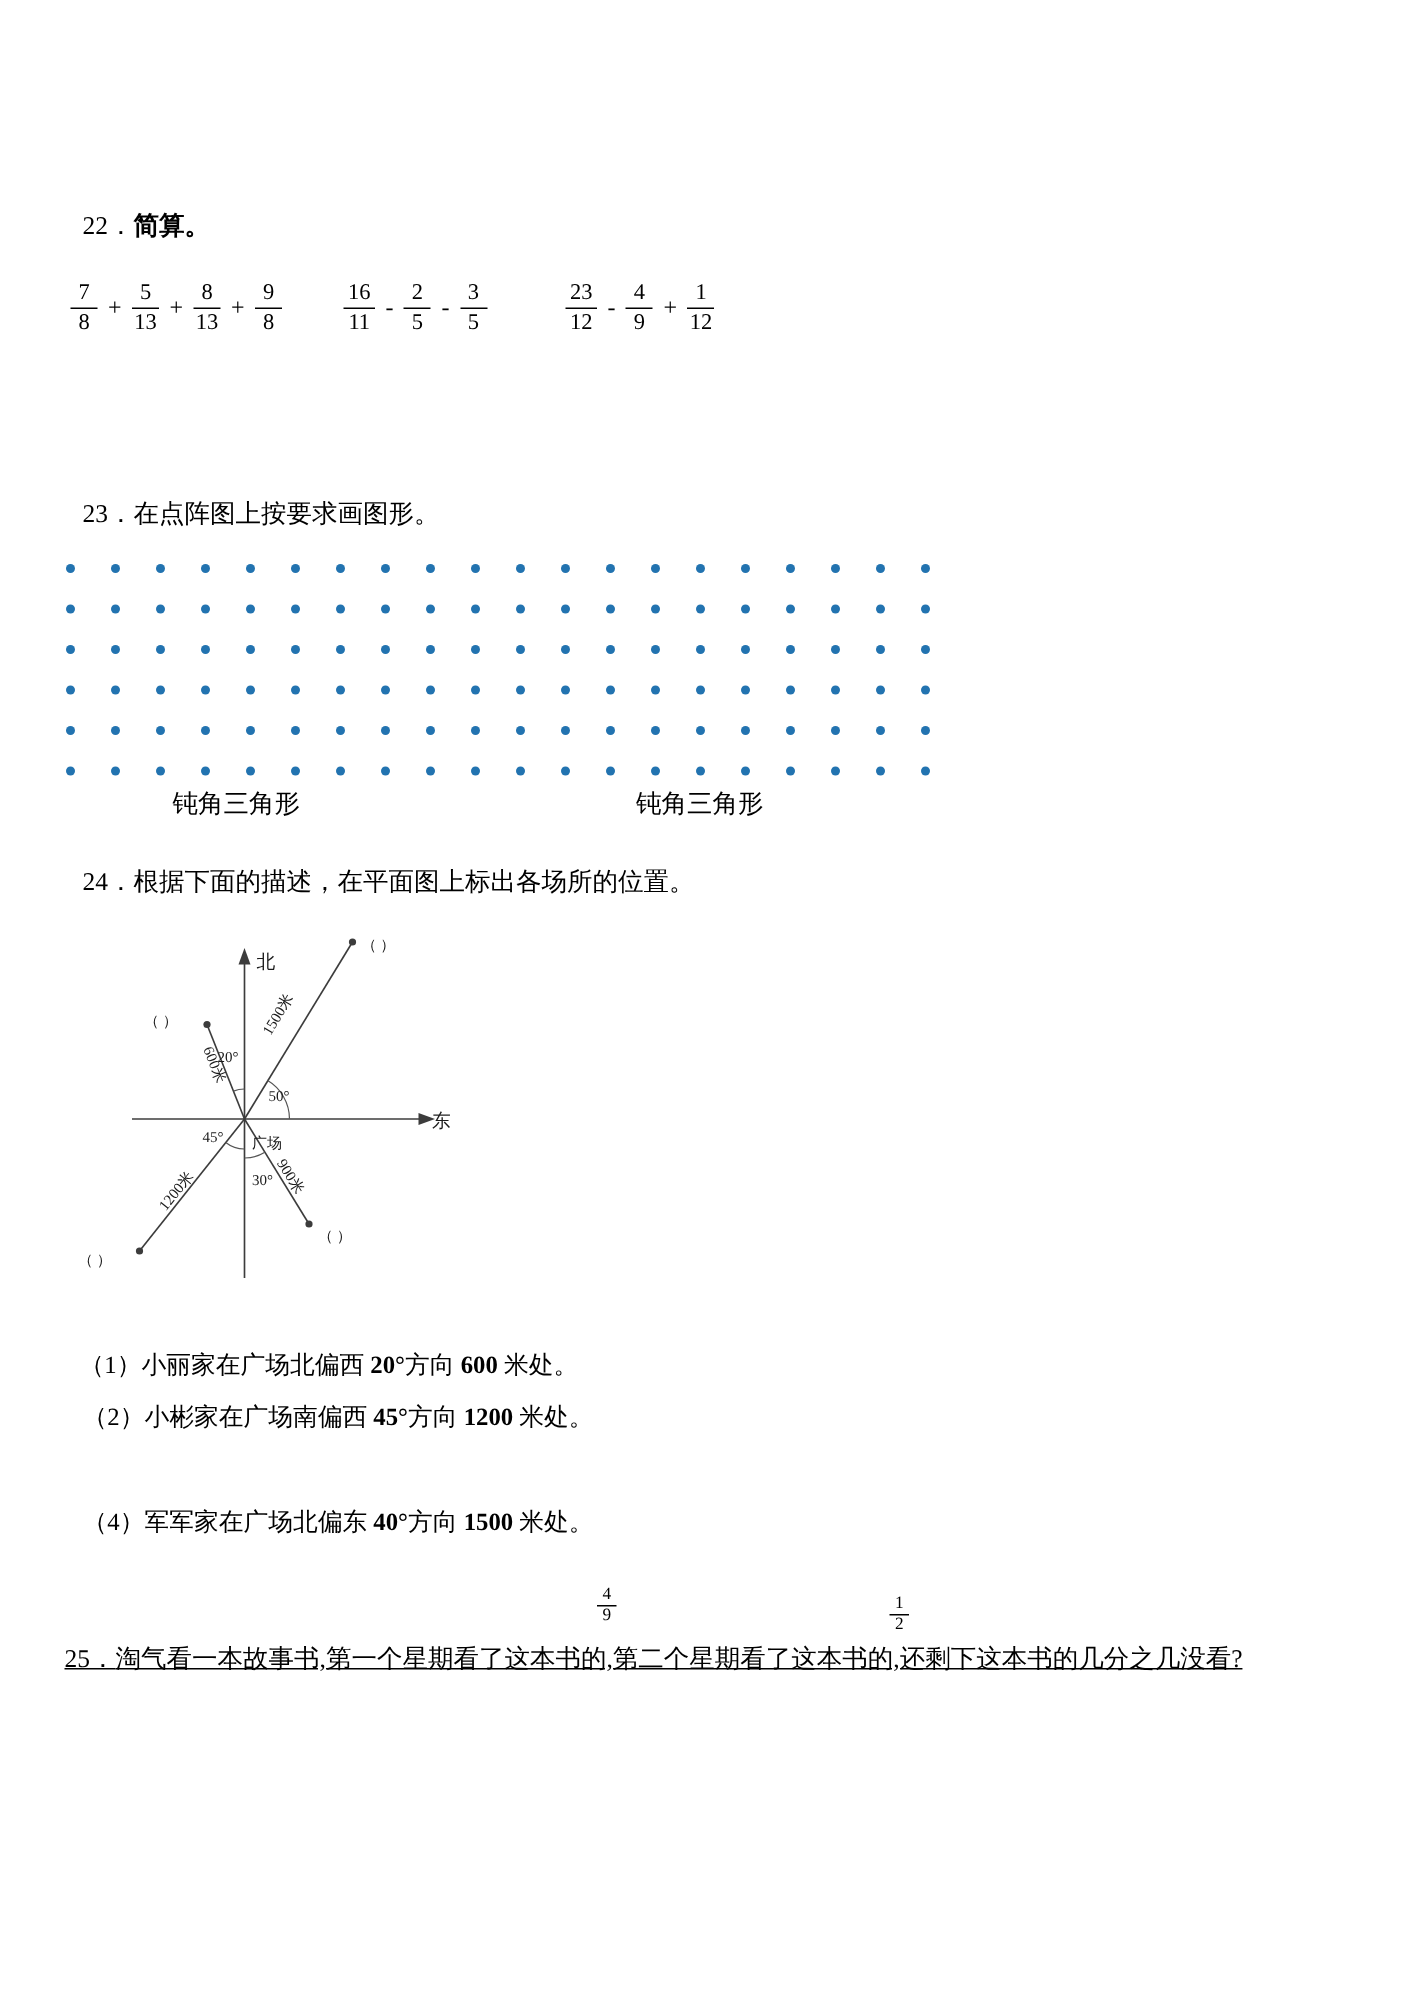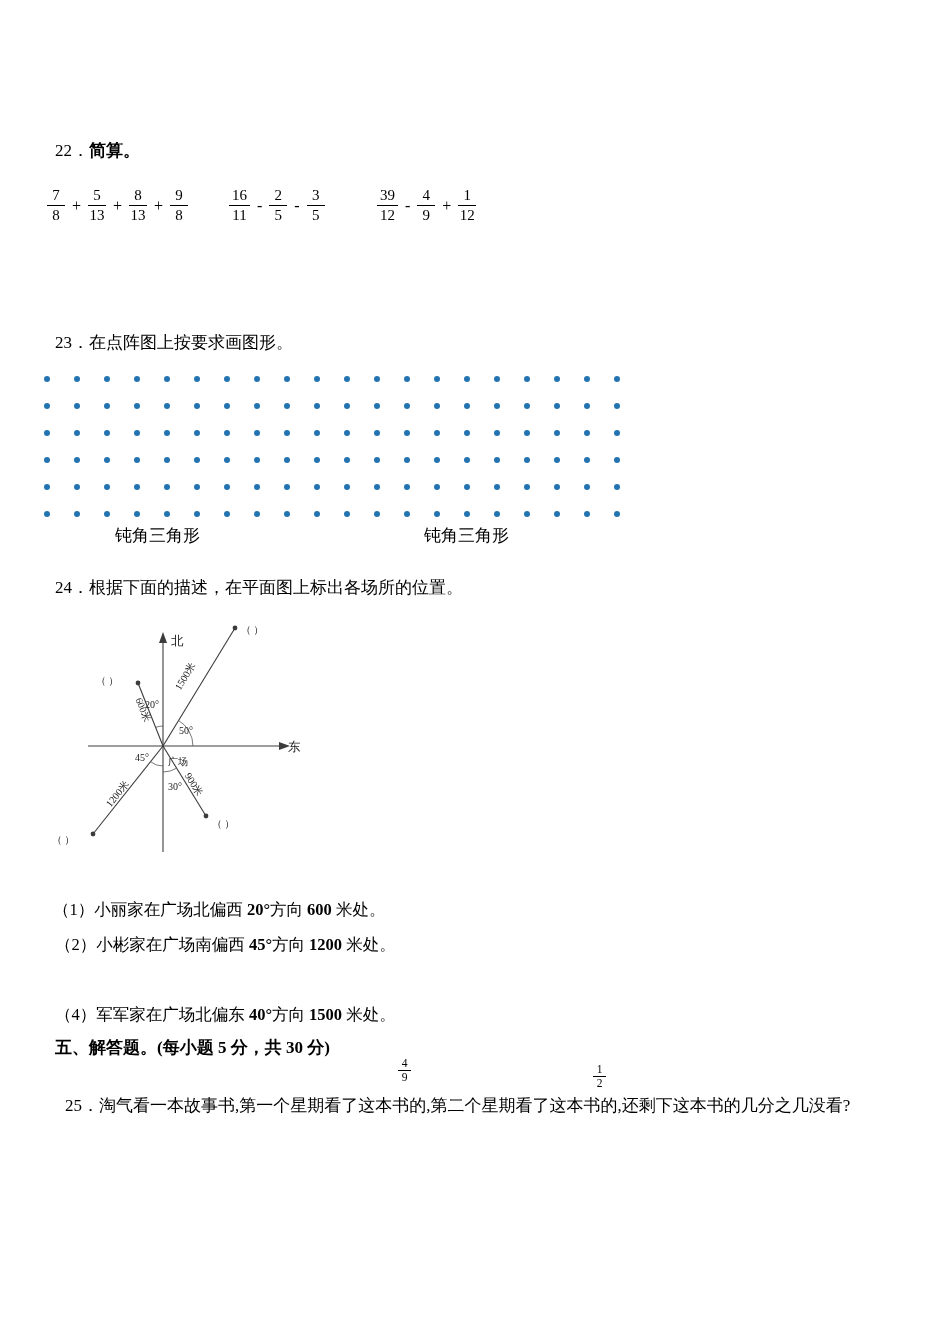--- a/index.html
+++ b/index.html
@@ -70,21 +70,21 @@
         <span class="fd">5</span>
       </span>
       <span class="op">-</span>
       <span class="frac">
         <span class="fn">3</span>
         <span class="fd">5</span>
       </span>
     </div>
   <div class="abs expr" style="left:375px; top:187px;">
       <span class="frac">
-        <span class="fn">39</span>
+        <span class="fn">23</span>
         <span class="fd">12</span>
       </span>
       <span class="op">-</span>
       <span class="frac">
         <span class="fn">4</span>
         <span class="fd">9</span>
       </span>
       <span class="op">+</span>
       <span class="frac">
         <span class="fn">1</span>
@@ -268,28 +268,27 @@
       <text x="58" y="70">（ ）</text>
       <text x="14" y="229">（ ）</text>
       <text x="174" y="213">（ ）</text>
     </g>
   </svg>
 
   <div class="abs q-text-sm" style="left:53px; top:899px;"><span>（1）小丽家在广场北偏西 </span><span class="bold">20°</span><span>方向 </span><span class="bold">600</span><span> 米处。</span></div>
   <div class="abs q-text-sm" style="left:55px; top:934px;"><span>（2）小彬家在广场南偏西 </span><span class="bold">45°</span><span>方向 </span><span class="bold">1200</span><span> 米处。</span></div>
   <div class="abs q-text-sm" style="left:55px; top:1004px;font-family:Liberation Serif, serif;"><span>（4）军军家在广场北偏东 </span><span class="bold">40°</span><span>方向 </span><span class="bold">1500</span><span> 米处。</span></div>
 
-  <div class="abs sec-heading" style="left:55px; top:1036px;">五、解答题。(每小题 5 分，共 30 分)</div>
 
   <span class="abs frac frac-sm" style="left:396px; top:1057px;">
     <span class="fn">4</span>
     <span class="fd">9</span>
   </span>
   <span class="abs frac frac-sm" style="left:591px; top:1063px;">
     <span class="fn">1</span>
     <span class="fd">2</span>
   </span>
 
-  <div class="abs q-text" style="left:65px; top:1095px;">
+  <div class="abs q-text" style="left:43px; top:1095px;text-decoration:underline;">
     <span>25．</span><span>淘气看一本故事书,第一个星期看了这本书的,第二个星期看了这本书的,还剩下这本书的几分之几没看?</span>
   </div>
 
 </div>
 
 </body></html>

